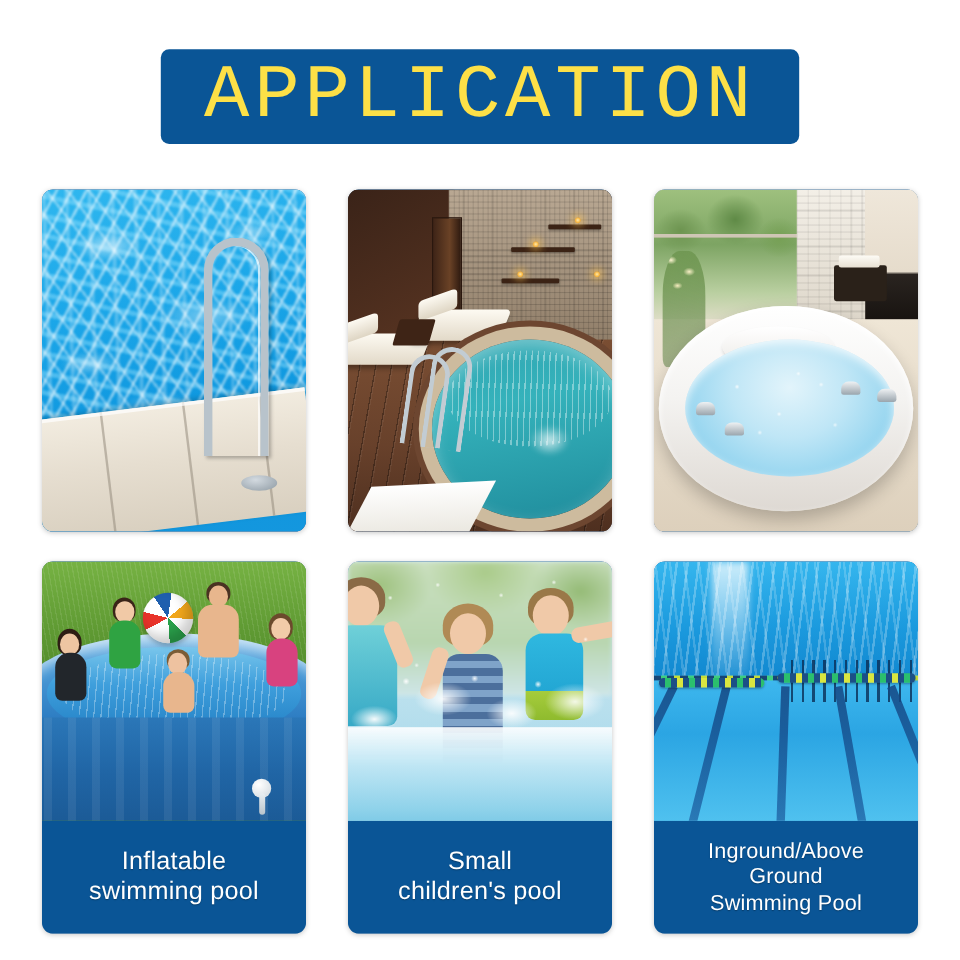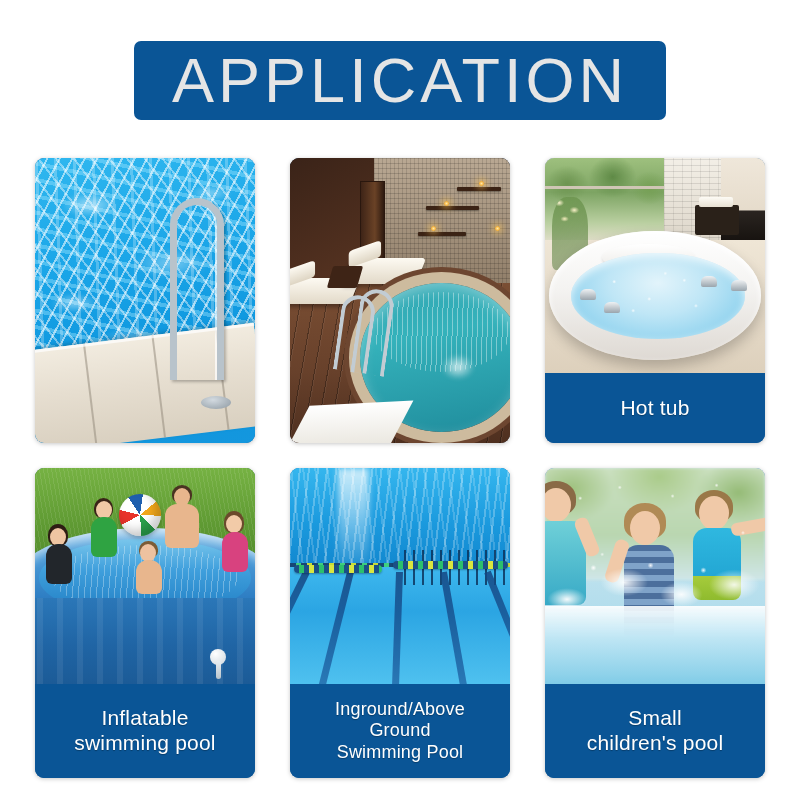--- a/index.html
+++ b/index.html
@@ -26,27 +26,27 @@
     top: 41px;
     width: 532px;
     height: 79px;
     background: #0a5596;
     border-radius: 7px;
     display: flex;
     align-items: center;
     justify-content: center;
   }
   .title-text {
-    color: #e5e5e5;
+    color: #fde047;
     font-size: 63px;
     line-height: 1;
     font-weight: 300;
     letter-spacing: 4px;
     white-space: nowrap;
-    font-family: Liberation Sans, sans-serif;
+    font-family: Liberation Mono, monospace;
   }
 
   
   .grid {
     position: absolute;
     left: 35px;
     top: 158px;
     width: 730px;
     display: grid;
     grid-template-columns: repeat(3, 220px);
@@ -85,21 +85,21 @@
   }
   .caption-text {
     font-size: 21px;
     line-height: 1.17;
     font-weight: 400;
     letter-spacing: 0.2px;
     text-shadow: 0 1px 1px rgba(0,0,0,0.30);
     white-space: pre-line;
   }
   .caption.row1 { height: 70px; }
-  .caption.row2 { height: 94px; }
+  .caption.row2 { height: 94px; border-radius: 11px; }
   .caption.small .caption-text { font-size: 18px; line-height: 1.2; }
 
   
 
   
   .sc-pool { background: linear-gradient(170deg,#2fb7ef 0%,#1ba6e8 35%,#0c94dd 70%,#1497de 100%); }
   .sc-pool .ripples {
     position:absolute; inset:-10% -5% 18% -5%;
     background:
       repeating-linear-gradient(118deg, rgba(255,255,255,0.55) 0 2px, rgba(255,255,255,0) 2px 11px),
@@ -513,23 +513,20 @@
         <div class="stool"></div>
         <div class="plant"></div>
         <div class="tubshell"></div>
         <div class="headrest"></div>
         <div class="tubwater"></div>
         <div class="faucet" style="left:16%; bottom:34%;"></div>
         <div class="faucet" style="left:27%; bottom:28%;"></div>
         <div class="faucet" style="right:22%; bottom:40%;"></div>
         <div class="faucet" style="right:8%; bottom:38%;"></div>
       </div>
-      <div class="caption row1">
-        <span class="caption-text">Hot tub</span>
-      </div>
     </div>
 
     <div class="card">
       <div class="photo sc-inflate">
         <div class="grass"></div>
         <div class="poolring"></div>
         <div class="poolwater"></div>
 
         <div class="person" style="left:6%; top:26%;">
           <div class="hair" style="left:0; top:0; background:#2e1d14; width:20px; height:22px;"></div>
@@ -562,20 +559,55 @@
           <div class="head" style="left:2px; top:3px; background:#eec2a0;"></div>
           <div class="torso" style="left:-2px; top:19px; height:34px; background:#e8b68d;"></div>
         </div>
 
         <div class="poolwall"></div>
         <div class="valve"></div>
       </div>
       <div class="caption row2">
         <span class="caption-text">Inflatable
 swimming pool</span>
+      </div>
+    </div>
+
+    <div class="card">
+      <div class="photo sc-kids">
+        <div class="trees"></div>
+
+        <div class="kid" style="left:-4%; top:6%;">
+          <div class="k-hair" style="left:0; top:0; width:40px; height:34px; background:#8a6a46;"></div>
+          <div class="k-head" style="left:5px; top:7px;"></div>
+          <div class="k-body" style="left:-2px; top:40px; width:52px; height:84px; background:linear-gradient(180deg,#6fd0d8,#37a9c6);"></div>
+          <div class="k-arm" style="left:44px; top:36px; width:14px; height:40px; transform:rotate(-22deg);"></div>
+        </div>
+
+        <div class="kid" style="left:36%; top:16%;">
+          <div class="k-hair" style="left:0; top:0; width:42px; height:36px; background:#b08a55;"></div>
+          <div class="k-head" style="left:6px; top:8px;"></div>
+          <div class="k-body" style="left:0px; top:42px; width:50px; height:96px; background:repeating-linear-gradient(180deg,#4c6f9c 0 6px,#7fa3c9 6px 12px);"></div>
+          <div class="k-arm" style="left:-14px; top:36px; width:14px; height:44px; transform:rotate(18deg);"></div>
+        </div>
+
+        <div class="kid" style="left:68%; top:10%;">
+          <div class="k-hair" style="left:0; top:0; width:38px; height:32px; background:#9a7848;"></div>
+          <div class="k-head" style="left:4px; top:6px;"></div>
+          <div class="k-body" style="left:-2px; top:38px; width:48px; height:72px; background:linear-gradient(180deg,#2fb8e0 0%,#23a7d4 66%,#a6cc3c 66%,#8fbb2e 100%);"></div>
+          <div class="k-arm" style="left:36px; top:30px; width:44px; height:13px; transform:rotate(-10deg);"></div>
+        </div>
+
+        <div class="water"></div>
+        <div class="splash"></div>
+        <div class="droplets"></div>
+      </div>
+      <div class="caption row2">
+        <span class="caption-text">Small
+children's pool</span>
       </div>
     </div>
 
     <div class="card">
       <div class="photo sc-lanes">
         <div class="surface"></div>
         <div class="sunbeam"></div>
         <div class="floor"></div>
         <div class="ropeline"></div>
         <div class="ladder"></div>
@@ -587,49 +619,14 @@
         <div class="divider" style="left:2%; width:40%; top:45%;"></div>
         <div class="divider" style="right:1%; width:52%; top:43%;"></div>
       </div>
       <div class="caption row2 small">
         <span class="caption-text">Inground/Above
 Ground
 Swimming Pool</span>
       </div>
     </div>
 
-    <div class="card">
-      <div class="photo sc-kids">
-        <div class="trees"></div>
-
-        <div class="kid" style="left:-4%; top:6%;">
-          <div class="k-hair" style="left:0; top:0; width:40px; height:34px; background:#8a6a46;"></div>
-          <div class="k-head" style="left:5px; top:7px;"></div>
-          <div class="k-body" style="left:-2px; top:40px; width:52px; height:84px; background:linear-gradient(180deg,#6fd0d8,#37a9c6);"></div>
-          <div class="k-arm" style="left:44px; top:36px; width:14px; height:40px; transform:rotate(-22deg);"></div>
-        </div>
-
-        <div class="kid" style="left:36%; top:16%;">
-          <div class="k-hair" style="left:0; top:0; width:42px; height:36px; background:#b08a55;"></div>
-          <div class="k-head" style="left:6px; top:8px;"></div>
-          <div class="k-body" style="left:0px; top:42px; width:50px; height:96px; background:repeating-linear-gradient(180deg,#4c6f9c 0 6px,#7fa3c9 6px 12px);"></div>
-          <div class="k-arm" style="left:-14px; top:36px; width:14px; height:44px; transform:rotate(18deg);"></div>
-        </div>
-
-        <div class="kid" style="left:68%; top:10%;">
-          <div class="k-hair" style="left:0; top:0; width:38px; height:32px; background:#9a7848;"></div>
-          <div class="k-head" style="left:4px; top:6px;"></div>
-          <div class="k-body" style="left:-2px; top:38px; width:48px; height:72px; background:linear-gradient(180deg,#2fb8e0 0%,#23a7d4 66%,#a6cc3c 66%,#8fbb2e 100%);"></div>
-          <div class="k-arm" style="left:36px; top:30px; width:44px; height:13px; transform:rotate(-10deg);"></div>
-        </div>
-
-        <div class="water"></div>
-        <div class="splash"></div>
-        <div class="droplets"></div>
-      </div>
-      <div class="caption row2">
-        <span class="caption-text">Small
-children's pool</span>
-      </div>
-    </div>
-
   </div>
 </div>
 
 </body></html>

